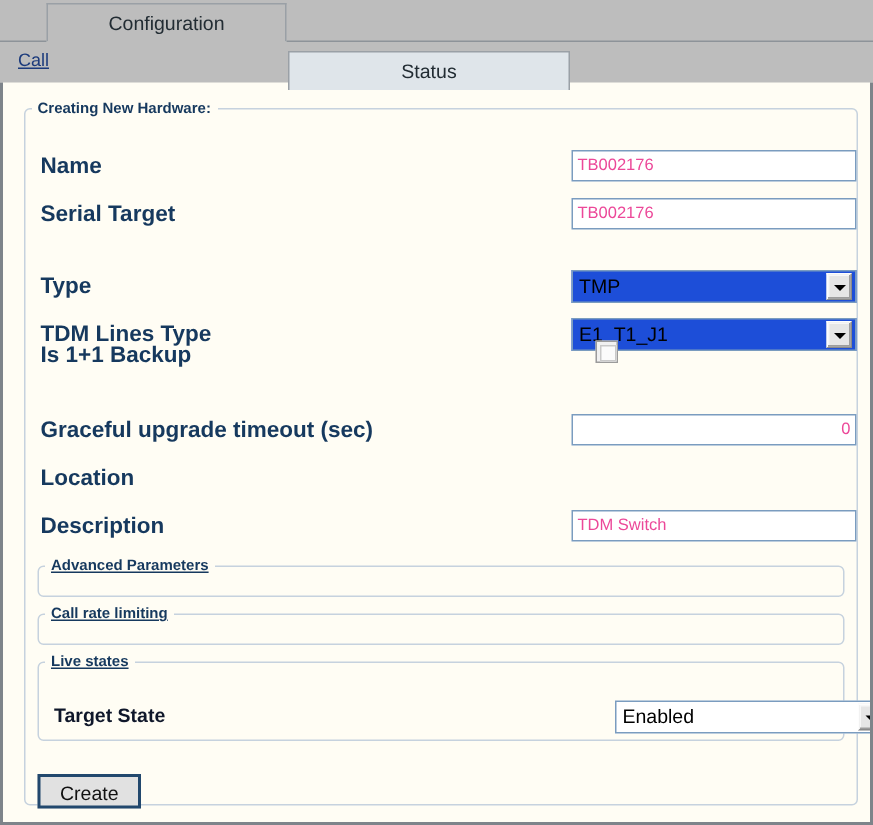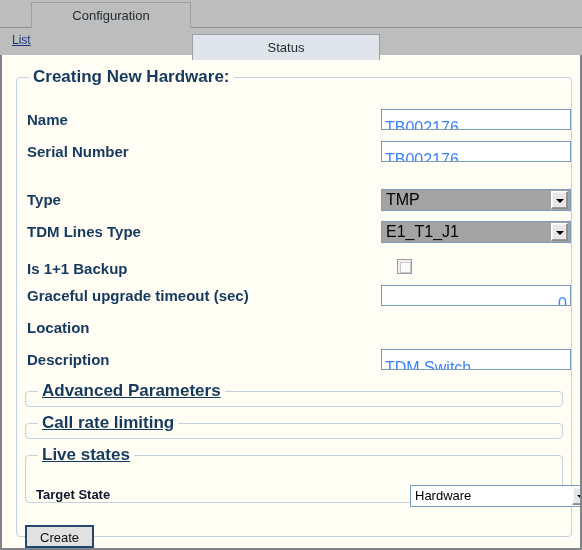--- a/index.html
+++ b/index.html
@@ -88,24 +88,24 @@
   
   fieldset {
     border: 1px solid #c6d2de;
     border-radius: 4px;
     margin: 0;
     padding: 0;
     background: transparent;
   }
   legend {
     font-weight: bold;
-    font-size: 17px;
+    font-size: 10px;
     color: #16395e;
     padding: 0 4px;
-    margin-left: 12px;
+    margin-left: 4px;
   }
   legend.linklegend {
     text-decoration: underline;
     color: #16395e;
     cursor: pointer;
   }
 
   #main-fs {
     position: absolute;
     left: 14px; top: 12px;
@@ -131,37 +131,37 @@
 
   .fld {
     position: absolute;
     left: 364px;
     top: 0;
     width: 190px;
     height: 21px;
     background: #ffffff;
     border: 1px solid #7a9cbf;
     font-family: "Liberation Sans", sans-serif;
-    font-size: 16px;
-    color: #3b82f6;
-    padding: 8px 3px;
+    font-size: 11px;
+    color: #ec4899;
+    padding: 0 3px;
     line-height: 19px;
     white-space: nowrap;
     overflow: hidden;
   }
 
   .sel {
     position: absolute;
     left: 364px;
     top: 0;
     width: 190px;
     height: 22px;
-    background: #a3a3a3;
+    background: #1d4ed8;
     border: 1px solid #7a9cbf;
-    font-size: 16px;
+    font-size: 13px;
     color: #000;
     line-height: 20px;
     padding-left: 4px;
     cursor: pointer;
     white-space: nowrap;
     overflow: hidden;
   }
   .sel .arrowbtn {
     position: absolute;
     right: 2px;
@@ -279,55 +279,55 @@
 <div id="tabstrip">
   <div class="tab active">
     <span>Configuration</span>
   </div>
   <div class="tab inactive">
     <span>Status</span>
   </div>
 </div>
 
 <div id="toolbar">
-  <span class="linkitem">List</span>
+  <span class="linkitem">Call</span>
 </div>
 
 <div id="page">
 
   <fieldset id="main-fs">
     <legend>Creating New Hardware:</legend>
 
     <div class="row" style="top:22px;">
       <span class="lbl">Name</span>
       <div class="fld">TB002176</div>
     </div>
 
     <div class="row" style="top:54px;">
-      <span class="lbl">Serial Number</span>
+      <span class="lbl">Serial Target</span>
       <div class="fld">TB002176</div>
     </div>
 
     <div class="row" style="top:102px;">
       <span class="lbl">Type</span>
       <div class="sel">
         <span>TMP</span>
         <span class="arrowbtn"></span>
       </div>
     </div>
 
     <div class="row" style="top:134px;">
       <span class="lbl">TDM Lines Type</span>
       <div class="sel">
         <span>E1_T1_J1</span>
         <span class="arrowbtn"></span>
       </div>
     </div>
 
-    <div class="row" style="top:171px;text-align:center;">
+    <div class="row" style="top:148px;text-align:center;">
       <span class="lbl">Is 1+1 Backup</span>
       <div class="chk"></div>
     </div>
 
     <div class="row" style="top:198px;text-align:right;">
       <span class="lbl">Graceful upgrade timeout (sec)</span>
       <div class="fld">0</div>
     </div>
 
     <div class="row" style="top:230px;">
@@ -344,21 +344,21 @@
     </fieldset>
 
     <fieldset class="subfs" style="top:294px;">
       <legend class="linklegend">Advanced Parameters</legend>
     </fieldset>
 
     <fieldset class="subfs tall" style="top:358px;">
       <legend class="linklegend">Live states</legend>
       <span class="subrow-lbl" style="top:22px;">Target State</span>
       <div class="subsel" style="top:20px;">
-        <span>Hardware</span>
+        <span>Enabled</span>
         <span class="arrowbtn"></span>
       </div>
     </fieldset>
 
     <div id="create-btn">Create</div>
 
   </fieldset>
 
 </div>
 

